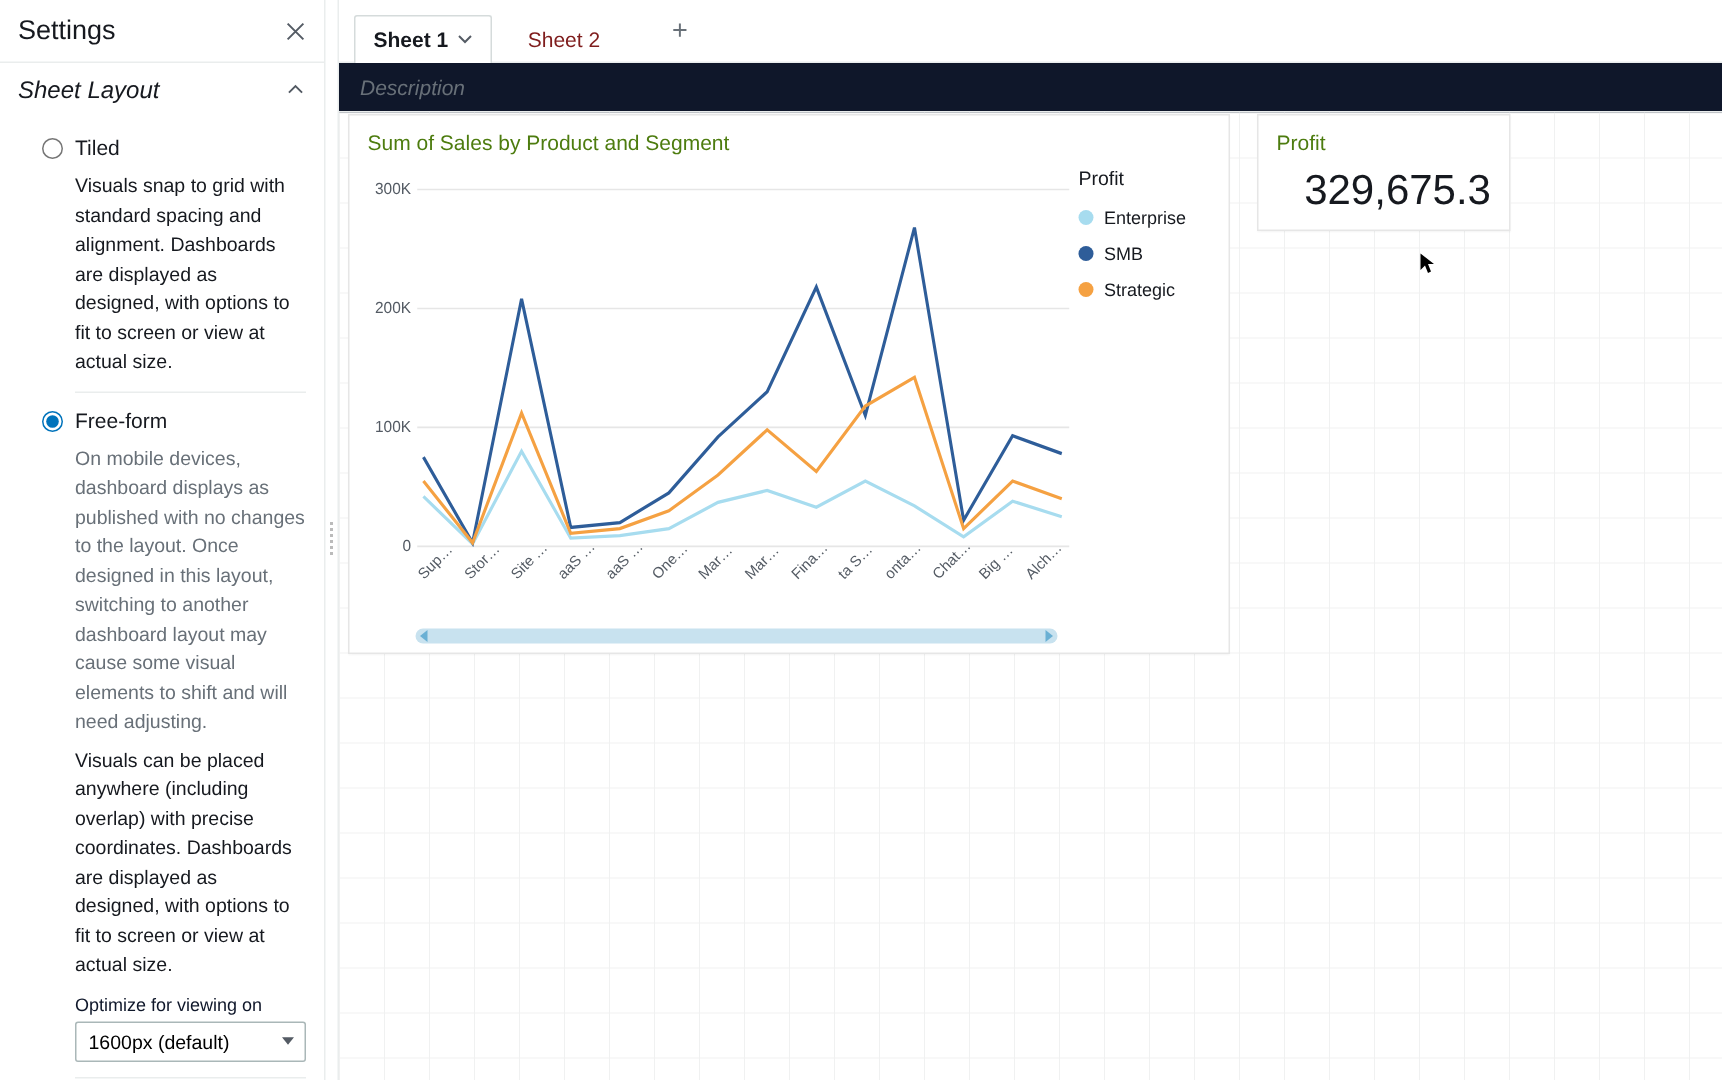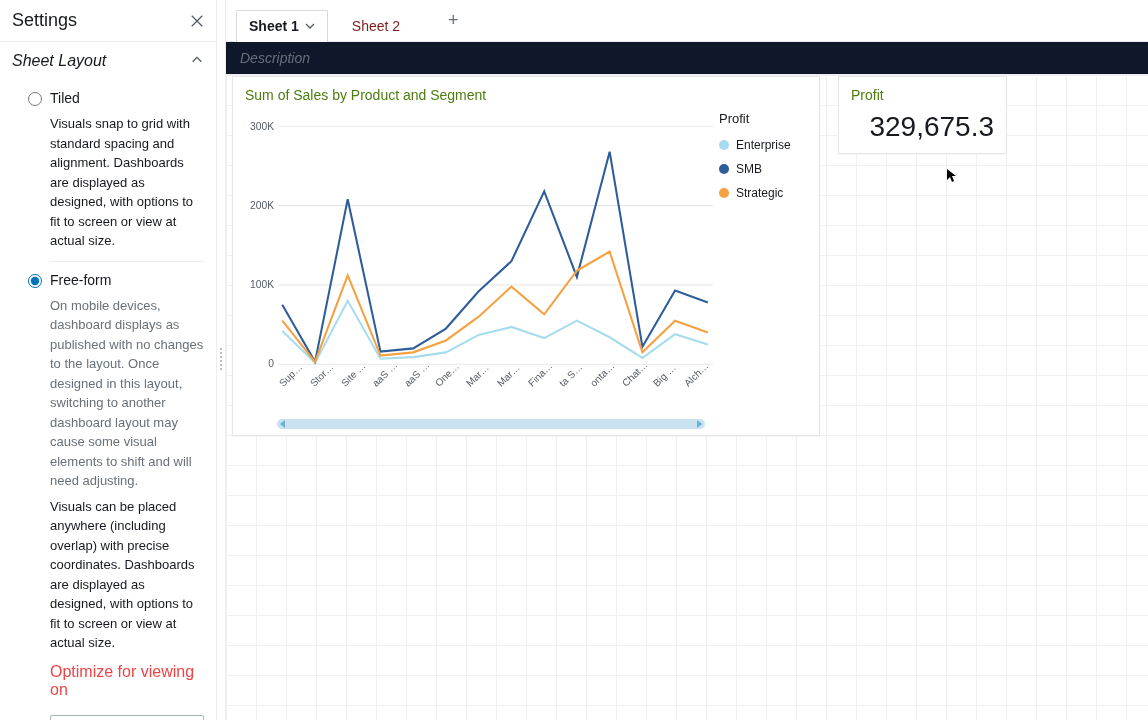--- a/index.html
+++ b/index.html
@@ -71,25 +71,25 @@
       padding-left: 22px;
       margin-bottom: 6px;
     }
     .option-desc.muted { color: #687078; }
     .hr {
       border: none;
       border-top: 1px solid #eaeded;
       margin: 10px 0 0 22px;
     }
     .opt-label {
-      font-size: 16px;
-      color: #ef4444;
+      font-size: 12px;
+      color: #0f172a;
       padding-left: 22px;
       margin-top: 10px;
-      margin-bottom: 16px;
+      margin-bottom: 4px;
     }
     .select-wrap {
       margin-left: 22px;
       margin-right: 0;
       position: relative;
     }
     .select-wrap select {
       width: 100%;
       padding: 5px 24px 5px 8px;
       font-size: 13px;

